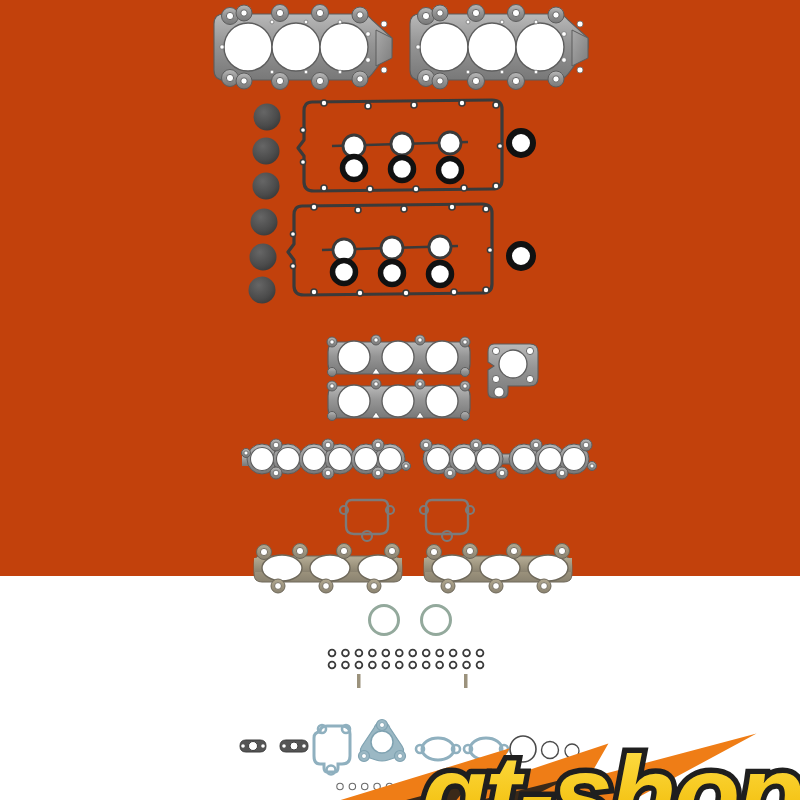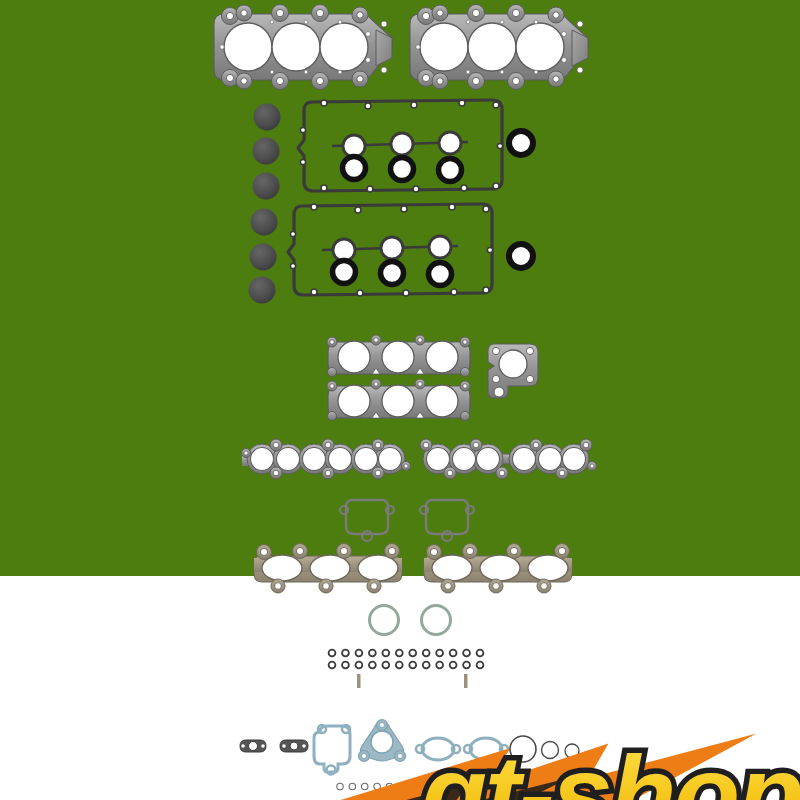--- a/index.html
+++ b/index.html
@@ -2,21 +2,21 @@
 <html><head>
 <meta charset="utf-8">
 <title>Gasket Set</title>
 <style>
   html,body{margin:0;padding:0;background:#ffffff;}
   body{
     font-family:"Liberation Sans", sans-serif;
     width:800px;height:800px;overflow:hidden;
   }
   #stage{
-    position:relative;width:800px;height:576px;background:#4d7c0f;
+    position:relative;width:800px;height:576px;background:#c2410c;
   }
   #stage svg{display:block;width:800px;height:800px;}
 
   .wm-wrap{
     position:absolute;left:322px;top:378px;width:162px;height:38px;
     pointer-events:none;
   }
   .wm-wrap svg{width:162px;height:38px;}
 </style>
 </head>

